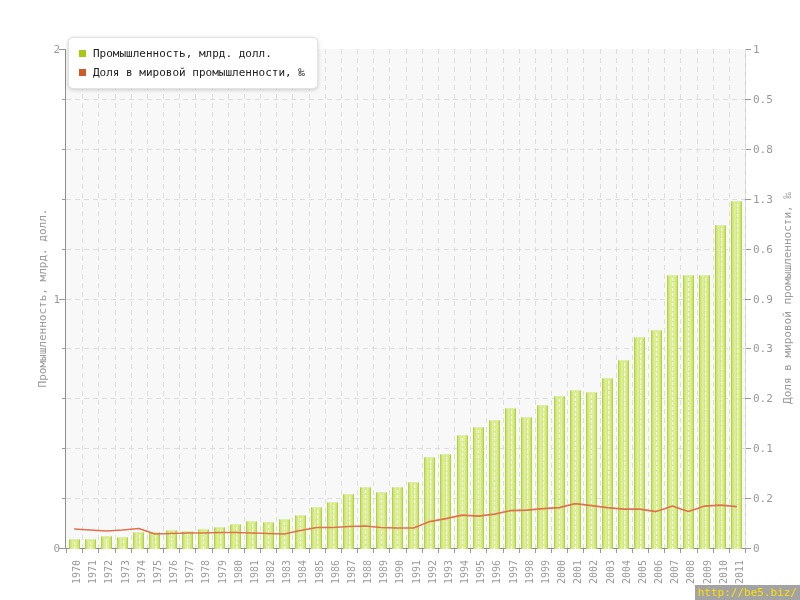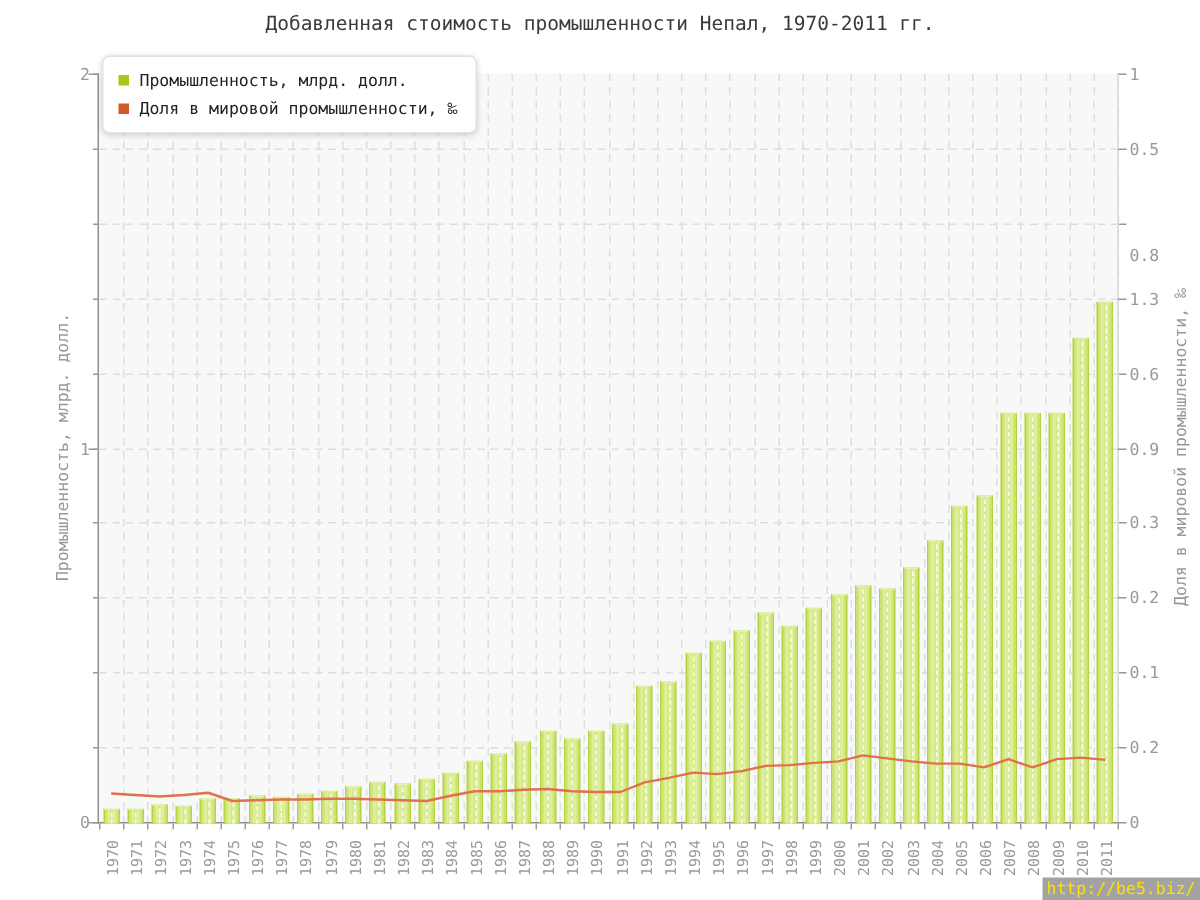--- a/index.html
+++ b/index.html
@@ -34,21 +34,20 @@
   .swatch{width:7px;height:7px;margin-right:7px;flex:0 0 auto;}
   .legend-label{font-size:11px;color:#222;white-space:nowrap;}
   .watermark{position:absolute;right:0;bottom:0;z-index:6;height:15px;line-height:15px;
              background:#a3a3a3;color:#ffe000;font-size:11px;padding:0 3px;
              text-decoration:none;display:block;}
 </style>
 </head>
 <body>
 
 <div id="stage">
-  <div class="chart-title">Добавленная стоимость промышленности Непал, 1970-2011 гг.</div>
 
   <div class="plot" id="plot">
       <div class="vgrid" style="left: 16.17px;"></div>
       <div class="vgrid" style="left: 32.33px;"></div>
       <div class="vgrid" style="left: 48.5px;"></div>
       <div class="vgrid" style="left: 64.67px;"></div>
       <div class="vgrid" style="left: 80.83px;"></div>
       <div class="vgrid" style="left: 97px;"></div>
       <div class="vgrid" style="left: 113.17px;"></div>
       <div class="vgrid" style="left: 129.33px;"></div>
@@ -176,21 +175,21 @@
       <div class="yrlab" style="left: 753px; top: 393.3px;">0.2</div>
       <div class="tick" style="left: 745px; top: 398.3px; width: 6px; height: 1px;"></div>
       <div class="yrlab" style="left: 753px; top: 343.4px;">0.3</div>
       <div class="tick" style="left: 745px; top: 348.4px; width: 6px; height: 1px;"></div>
       <div class="yrlab" style="left: 753px; top: 293.5px;">0.9</div>
       <div class="tick" style="left: 745px; top: 298.5px; width: 6px; height: 1px;"></div>
       <div class="yrlab" style="left: 753px; top: 243.6px;">0.6</div>
       <div class="tick" style="left: 745px; top: 248.6px; width: 6px; height: 1px;"></div>
       <div class="yrlab" style="left: 753px; top: 193.7px;">1.3</div>
       <div class="tick" style="left: 745px; top: 198.7px; width: 6px; height: 1px;"></div>
-      <div class="yrlab" style="left: 753px; top: 143.8px; margin-top: 21px;">0.8</div>
+      <div class="yrlab" style="left: 753px; top: 143.8px;">0.8</div>
       <div class="tick" style="left: 745px; top: 148.8px; width: 6px; height: 1px;"></div>
       <div class="yrlab" style="left: 753px; top: 93.9px;">0.5</div>
       <div class="tick" style="left: 745px; top: 98.9px; width: 6px; height: 1px;"></div>
       <div class="yrlab" style="left: 753px; top: 44px;">1</div>
       <div class="tick" style="left: 745px; top: 49px; width: 6px; height: 1px;"></div>
       <div class="tick" style="left: 66px; top: 549px; width: 1px; height: 4px;"></div>
       <div class="tick" style="left: 82.2px; top: 549px; width: 1px; height: 4px;"></div>
       <div class="tick" style="left: 98.3px; top: 549px; width: 1px; height: 4px;"></div>
       <div class="tick" style="left: 114.5px; top: 549px; width: 1px; height: 4px;"></div>
       <div class="tick" style="left: 130.7px; top: 549px; width: 1px; height: 4px;"></div>

